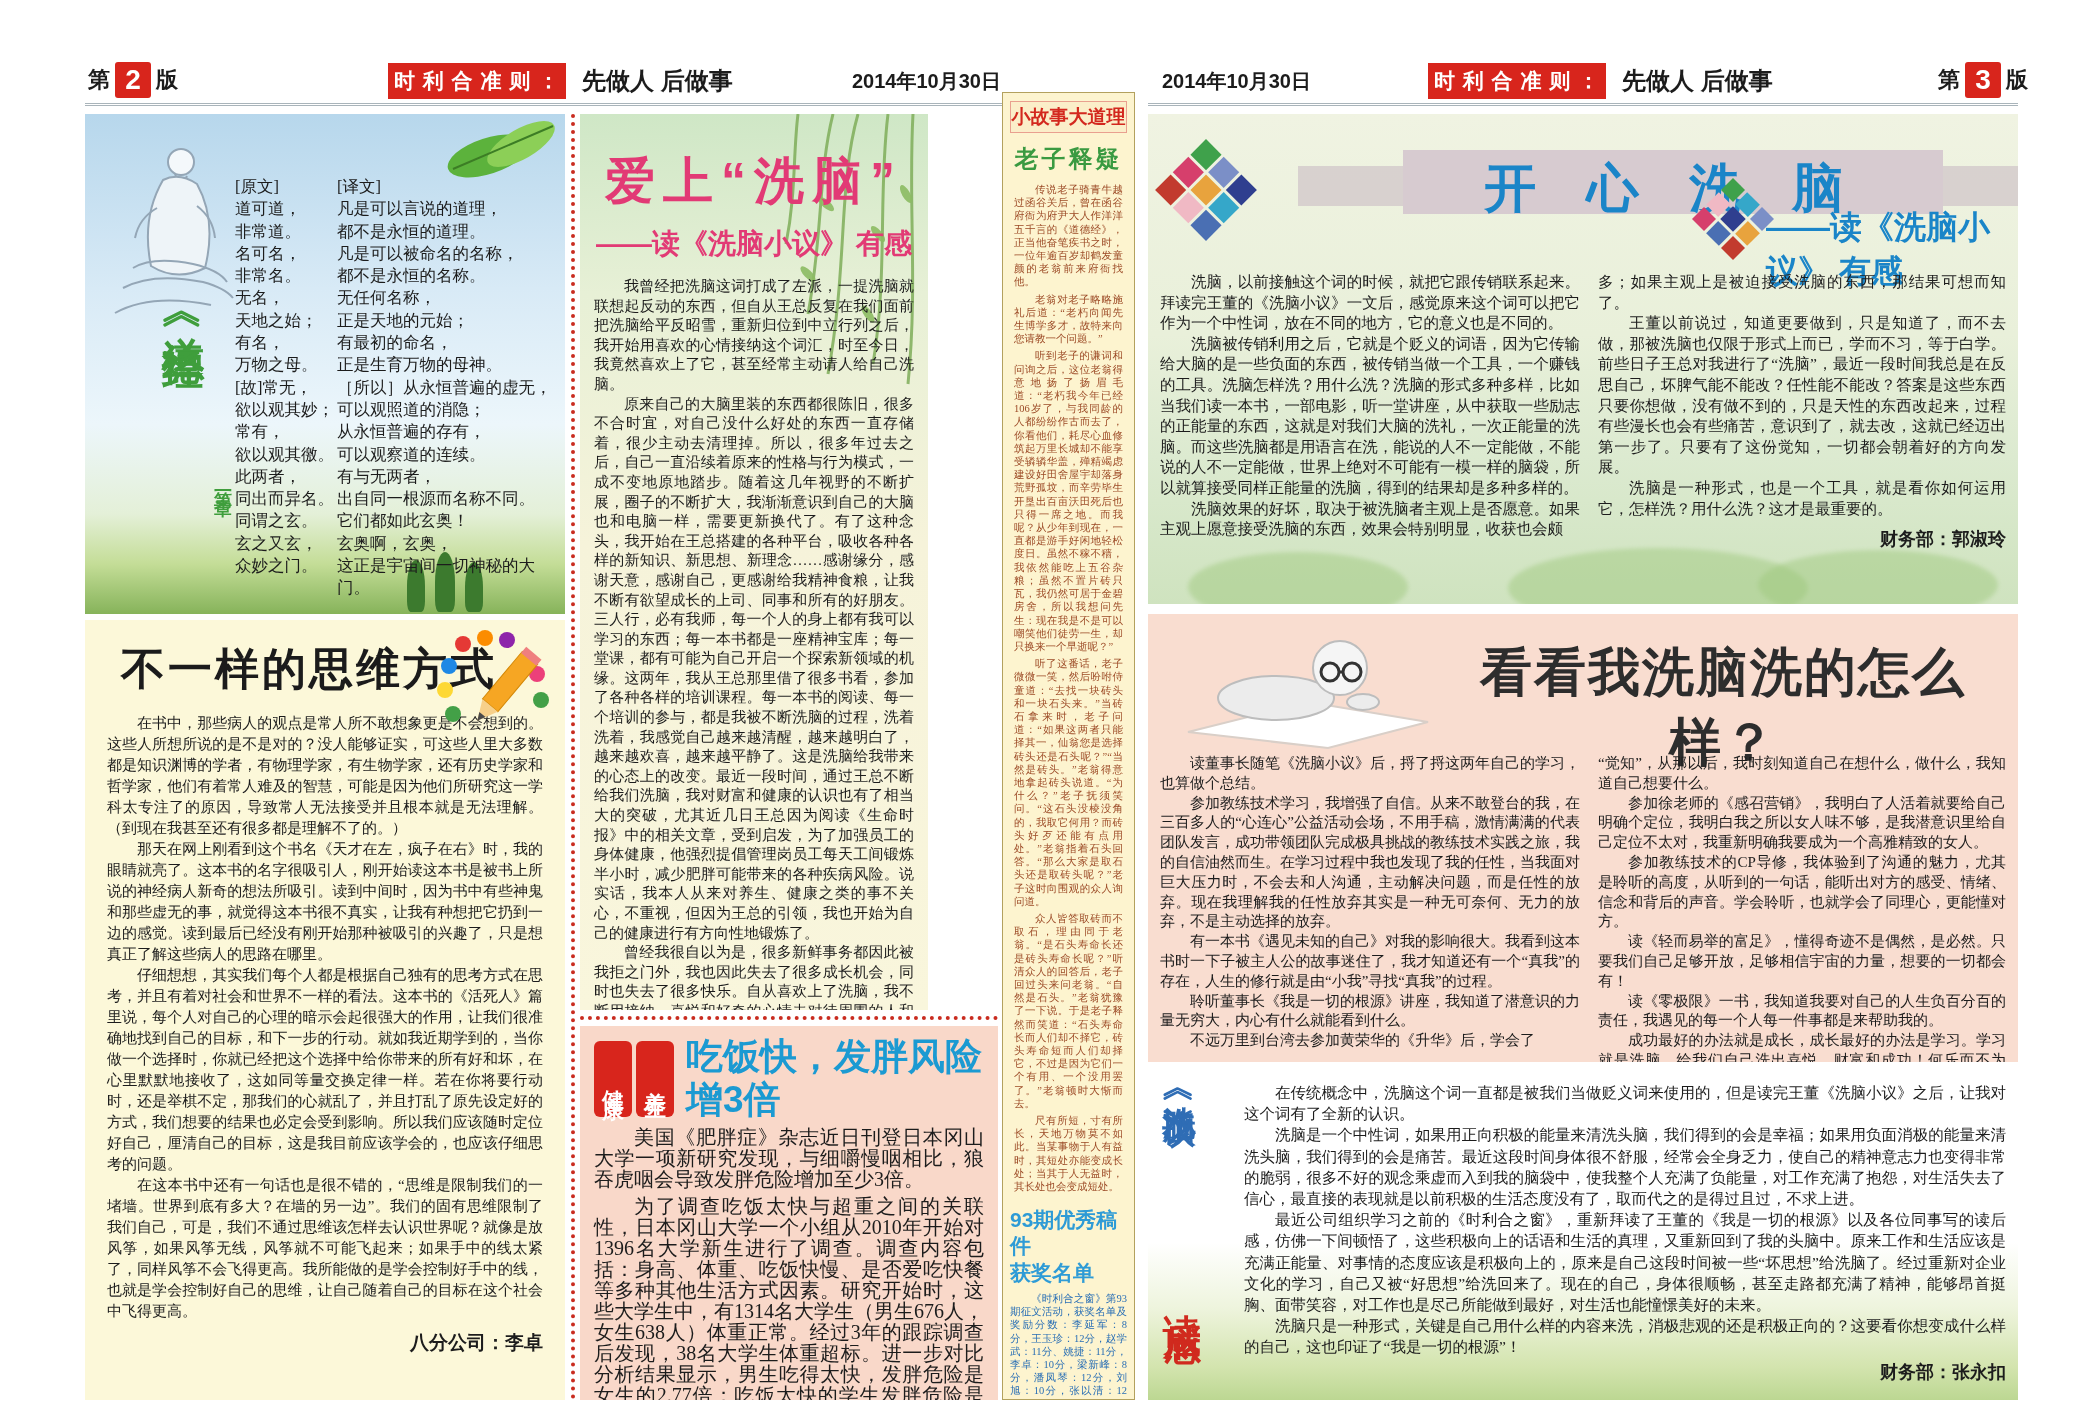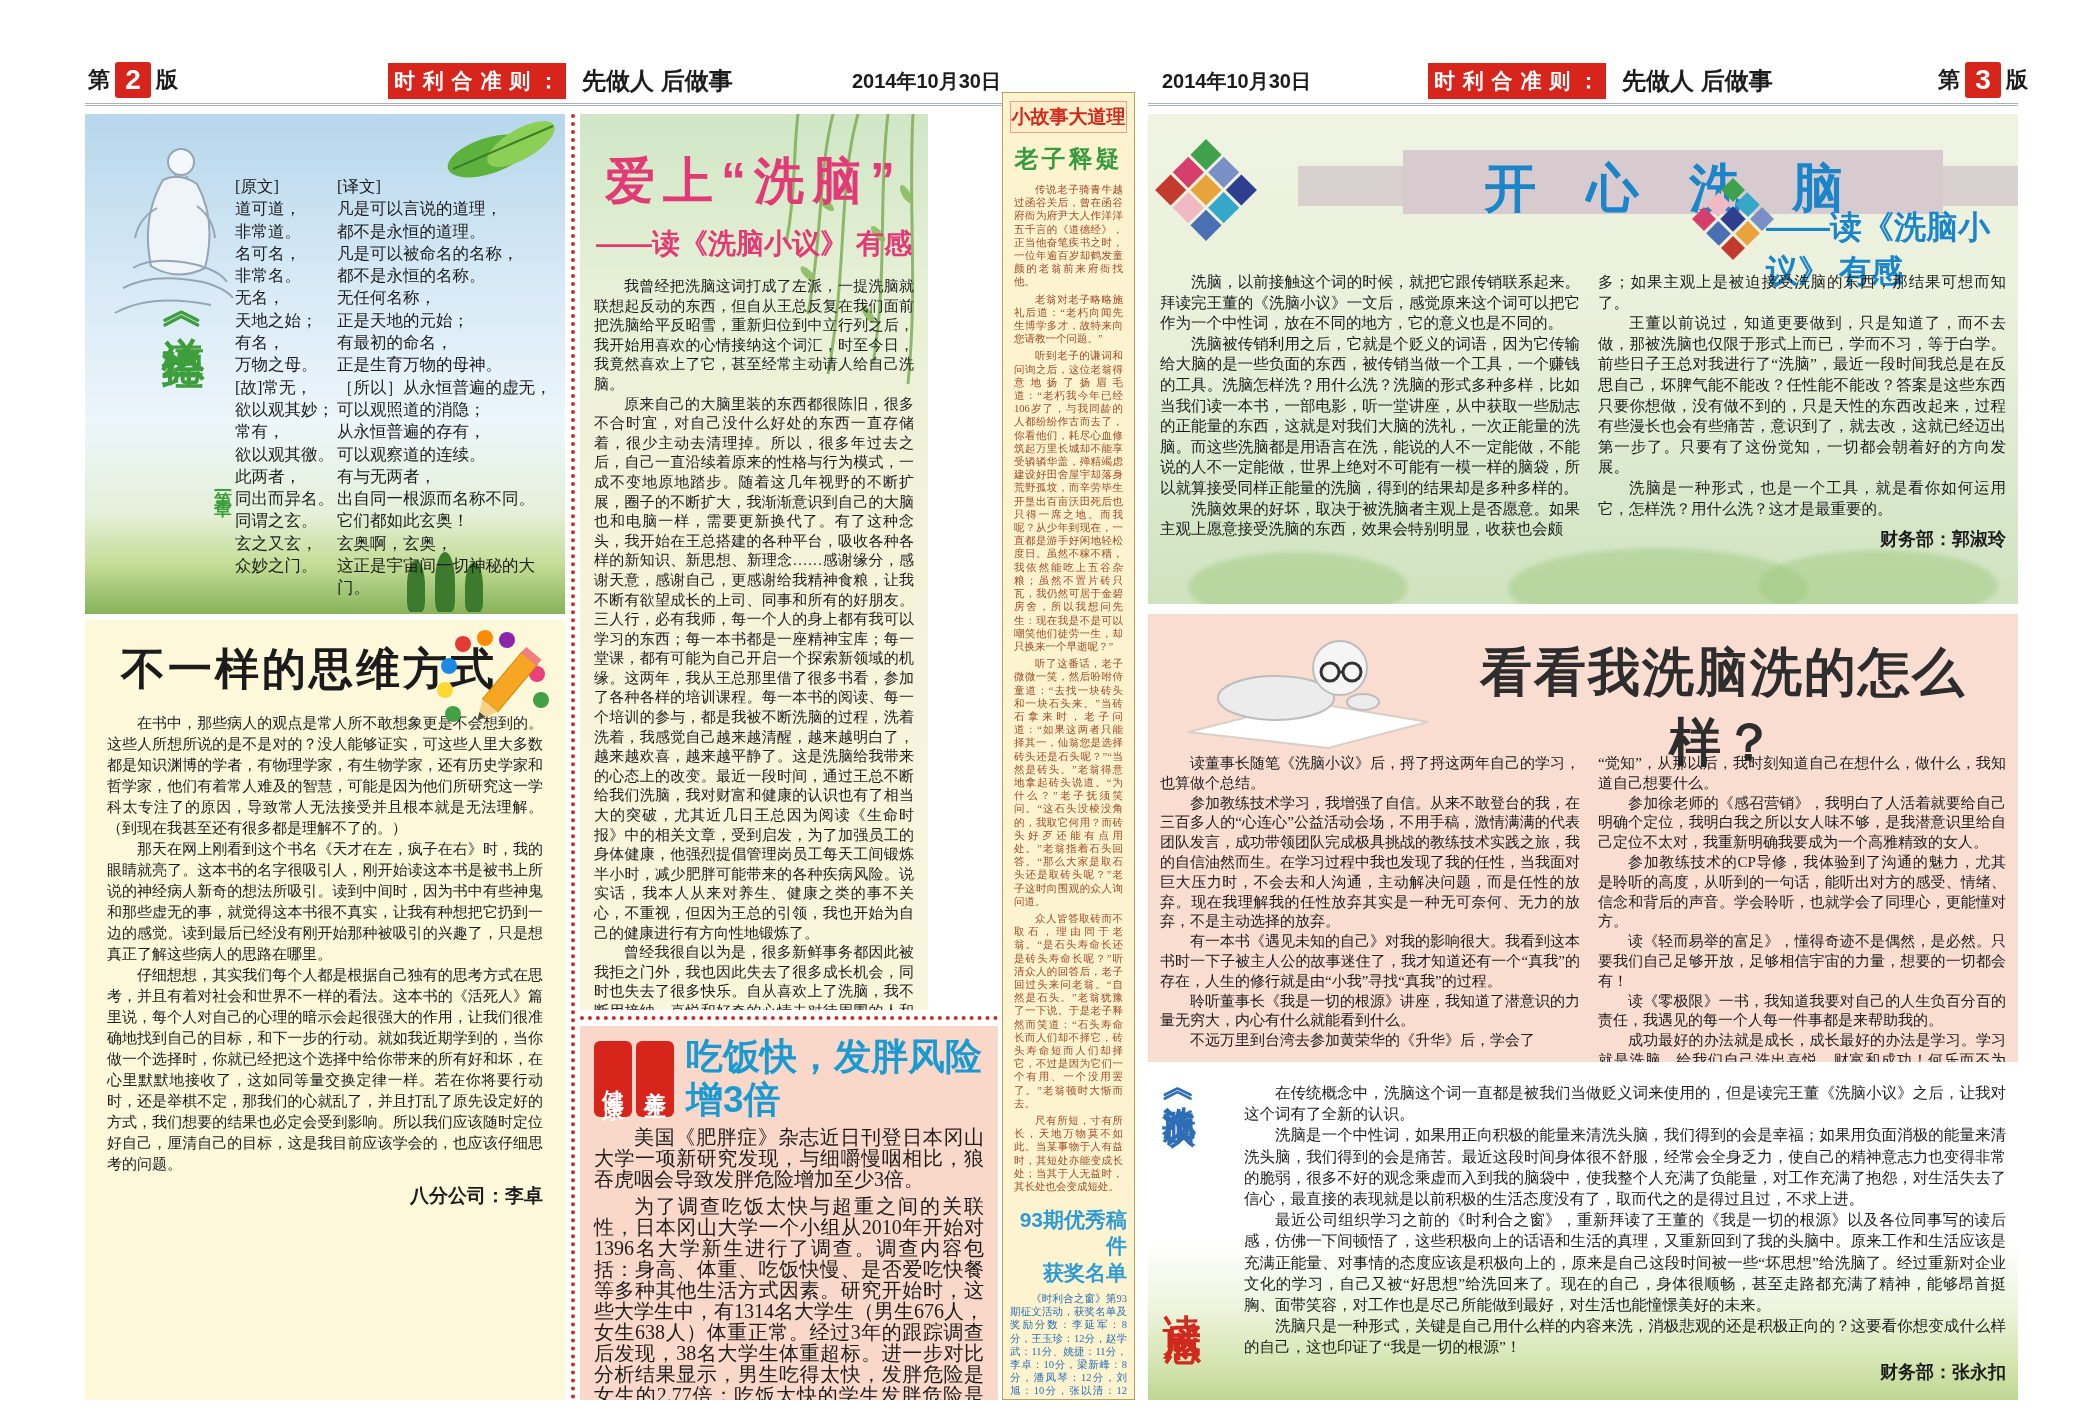--- a/index.html
+++ b/index.html
@@ -59,21 +59,21 @@
   .eat-title{color:#1b9ad2;font-family:"Liberation Sans",sans-serif;font-weight:900;font-size:37px;line-height:1.15;}
   .eat p{margin:6px 0 0;font-size:20px;line-height:21px;text-align:justify;text-indent:2em;}
 
   
   .storycol{background:#fdf4cf;border:1px solid #b3a15e;padding:8px 7px;}
   .story-head{color:#d3281e;font-family:"Liberation Sans",sans-serif;font-weight:900;font-size:19px;
               text-align:center;border:1px solid #e9a08f;padding:2px 0;background:#fbeec9;}
   .story-title{color:#3a9a41;font-weight:bold;font-size:24px;text-align:center;letter-spacing:3px;margin:10px 0 8px;}
   .storycol p.story{margin:4px;color:#9c4a26;font-size:10.5px;line-height:13.2px;text-align:justify;text-indent:2em;}
   .award-title{margin-top:14px;color:#2e9bd6;font-family:"Liberation Sans",sans-serif;font-weight:900;
-               font-size:21px;text-align:right;line-height:1.25;}
+               font-size:21px;text-align:left;line-height:1.25;}
   .storycol p.award{margin:6px 0 0;color:#2a6fb5;font-size:10.5px;line-height:13.2px;text-align:justify;text-indent:2em;}
 
   
   .happy{background:linear-gradient(180deg,#f0f3e2 0%,#e9f0da 45%,#dcead0 70%,#cfe3bf 100%);}
   .banner2{background:#cfc3c8;opacity:.7;}
   .banner{background:#d7cbd0;}
   .happy-title{color:#1a85c8;font-family:"Liberation Sans",sans-serif;font-weight:900;font-size:52px;
                letter-spacing:18px;text-align:center;}
   .happy-sub{color:#1a85c8;font-family:"Liberation Sans",sans-serif;font-weight:900;font-size:32px;}
   .mosaic{width:72px;height:72px;transform:rotate(45deg);display:grid;
@@ -238,20 +238,21 @@
         <rect x="60" y="18" width="20" height="62" fill="#f6a623" stroke="#d48806"></rect>
         <polygon points="60,80 80,80 70,100" fill="#f7d08a"></polygon>
         <polygon points="66,92 74,92 70,100" fill="#4a4a4a"></polygon>
         <rect x="60" y="12" width="20" height="8" fill="#ef7f7f"></rect>
       </g>
     </svg>
     <div class="think-title">不一样的思维方式</div>
     <p>在书中，那些病人的观点是常人所不敢想象更是不会想到的。这些人所想所说的是不是对的？没人能够证实，可这些人里大多数都是知识渊博的学者，有物理学家，有生物学家，还有历史学家和哲学家，他们有着常人难及的智慧，可能是因为他们所研究这一学科太专注了的原因，导致常人无法接受并且根本就是无法理解。（到现在我甚至还有很多都是理解不了的。）</p>
     <p>那天在网上刚看到这个书名《天才在左，疯子在右》时，我的眼睛就亮了。这本书的名字很吸引人，刚开始读这本书是被书上所说的神经病人新奇的想法所吸引。读到中间时，因为书中有些神鬼和那些虚无的事，就觉得这本书很不真实，让我有种想把它扔到一边的感觉。读到最后已经没有刚开始那种被吸引的兴趣了，只是想真正了解这些病人的思路在哪里。</p>
     <p>仔细想想，其实我们每个人都是根据自己独有的思考方式在思考，并且有着对社会和世界不一样的看法。这本书的《活死人》篇里说，每个人对自己的心理的暗示会起很强大的作用，让我们很准确地找到自己的目标，和下一步的行动。就如我近期学到的，当你做一个选择时，你就已经把这个选择中给你带来的所有好和坏，在心里默默地接收了，这如同等量交换定律一样。若在你将要行动时，还是举棋不定，那我们的心就乱了，并且打乱了原先设定好的方式，我们想要的结果也必定会受到影响。所以我们应该随时定位好自己，厘清自己的目标，这是我目前应该学会的，也应该仔细思考的问题。</p>
+    <p>在这本书中还有一句话也是很不错的，“思维是限制我们的一堵墙。世界到底有多大？在墙的另一边”。我们的固有思维限制了我们自己，可是，我们不通过思维该怎样去认识世界呢？就像是放风筝，如果风筝无线，风筝就不可能飞起来；如果手中的线太紧了，同样风筝不会飞得更高。我所能做的是学会控制好手中的线，也就是学会控制好自己的思维，让自己随着自己的目标在这个社会中飞得更高。</p>
     <div class="sig">八分公司：李卓</div>
   </div>
 
   <div class="abs vsep" style="left:571px;top:114px;height:1286px;"></div>
 
   <div class="box love" style="left:580px;top:114px;width:348px;height:896px;">
     <svg class="abs" style="right:0;top:0;z-index:1;" width="190" height="280" viewBox="0 0 190 280">
       <g fill="none" stroke="#7fae5a" stroke-width="3" opacity="0.85">
         <path d="M120,0 C100,70 110,150 90,260"></path>
         <path d="M150,0 C140,80 150,160 135,250"></path>

